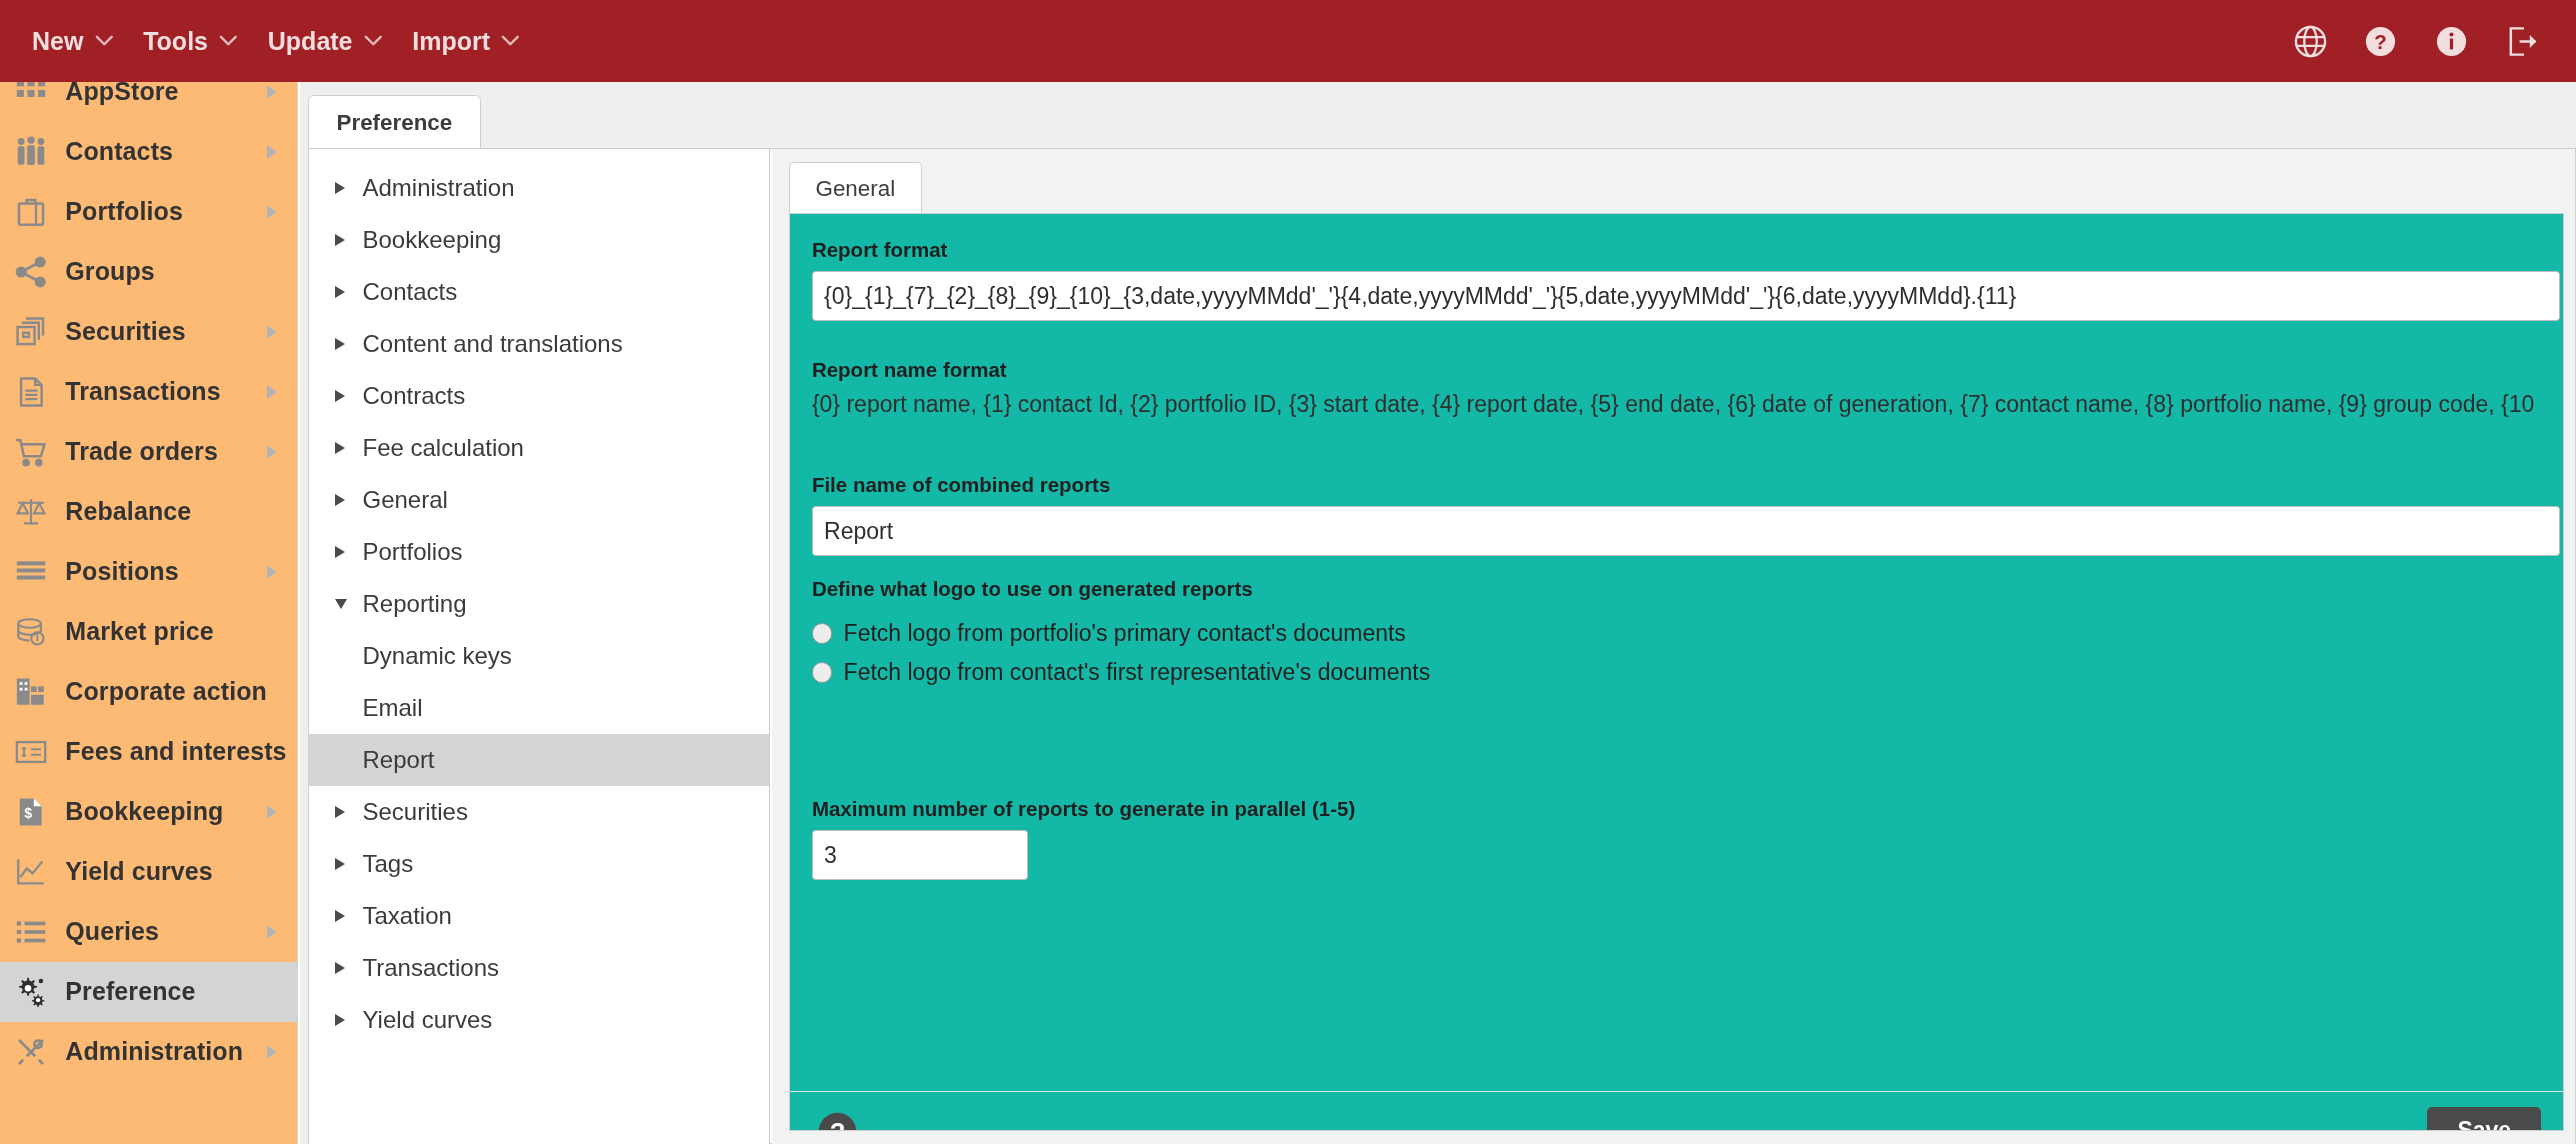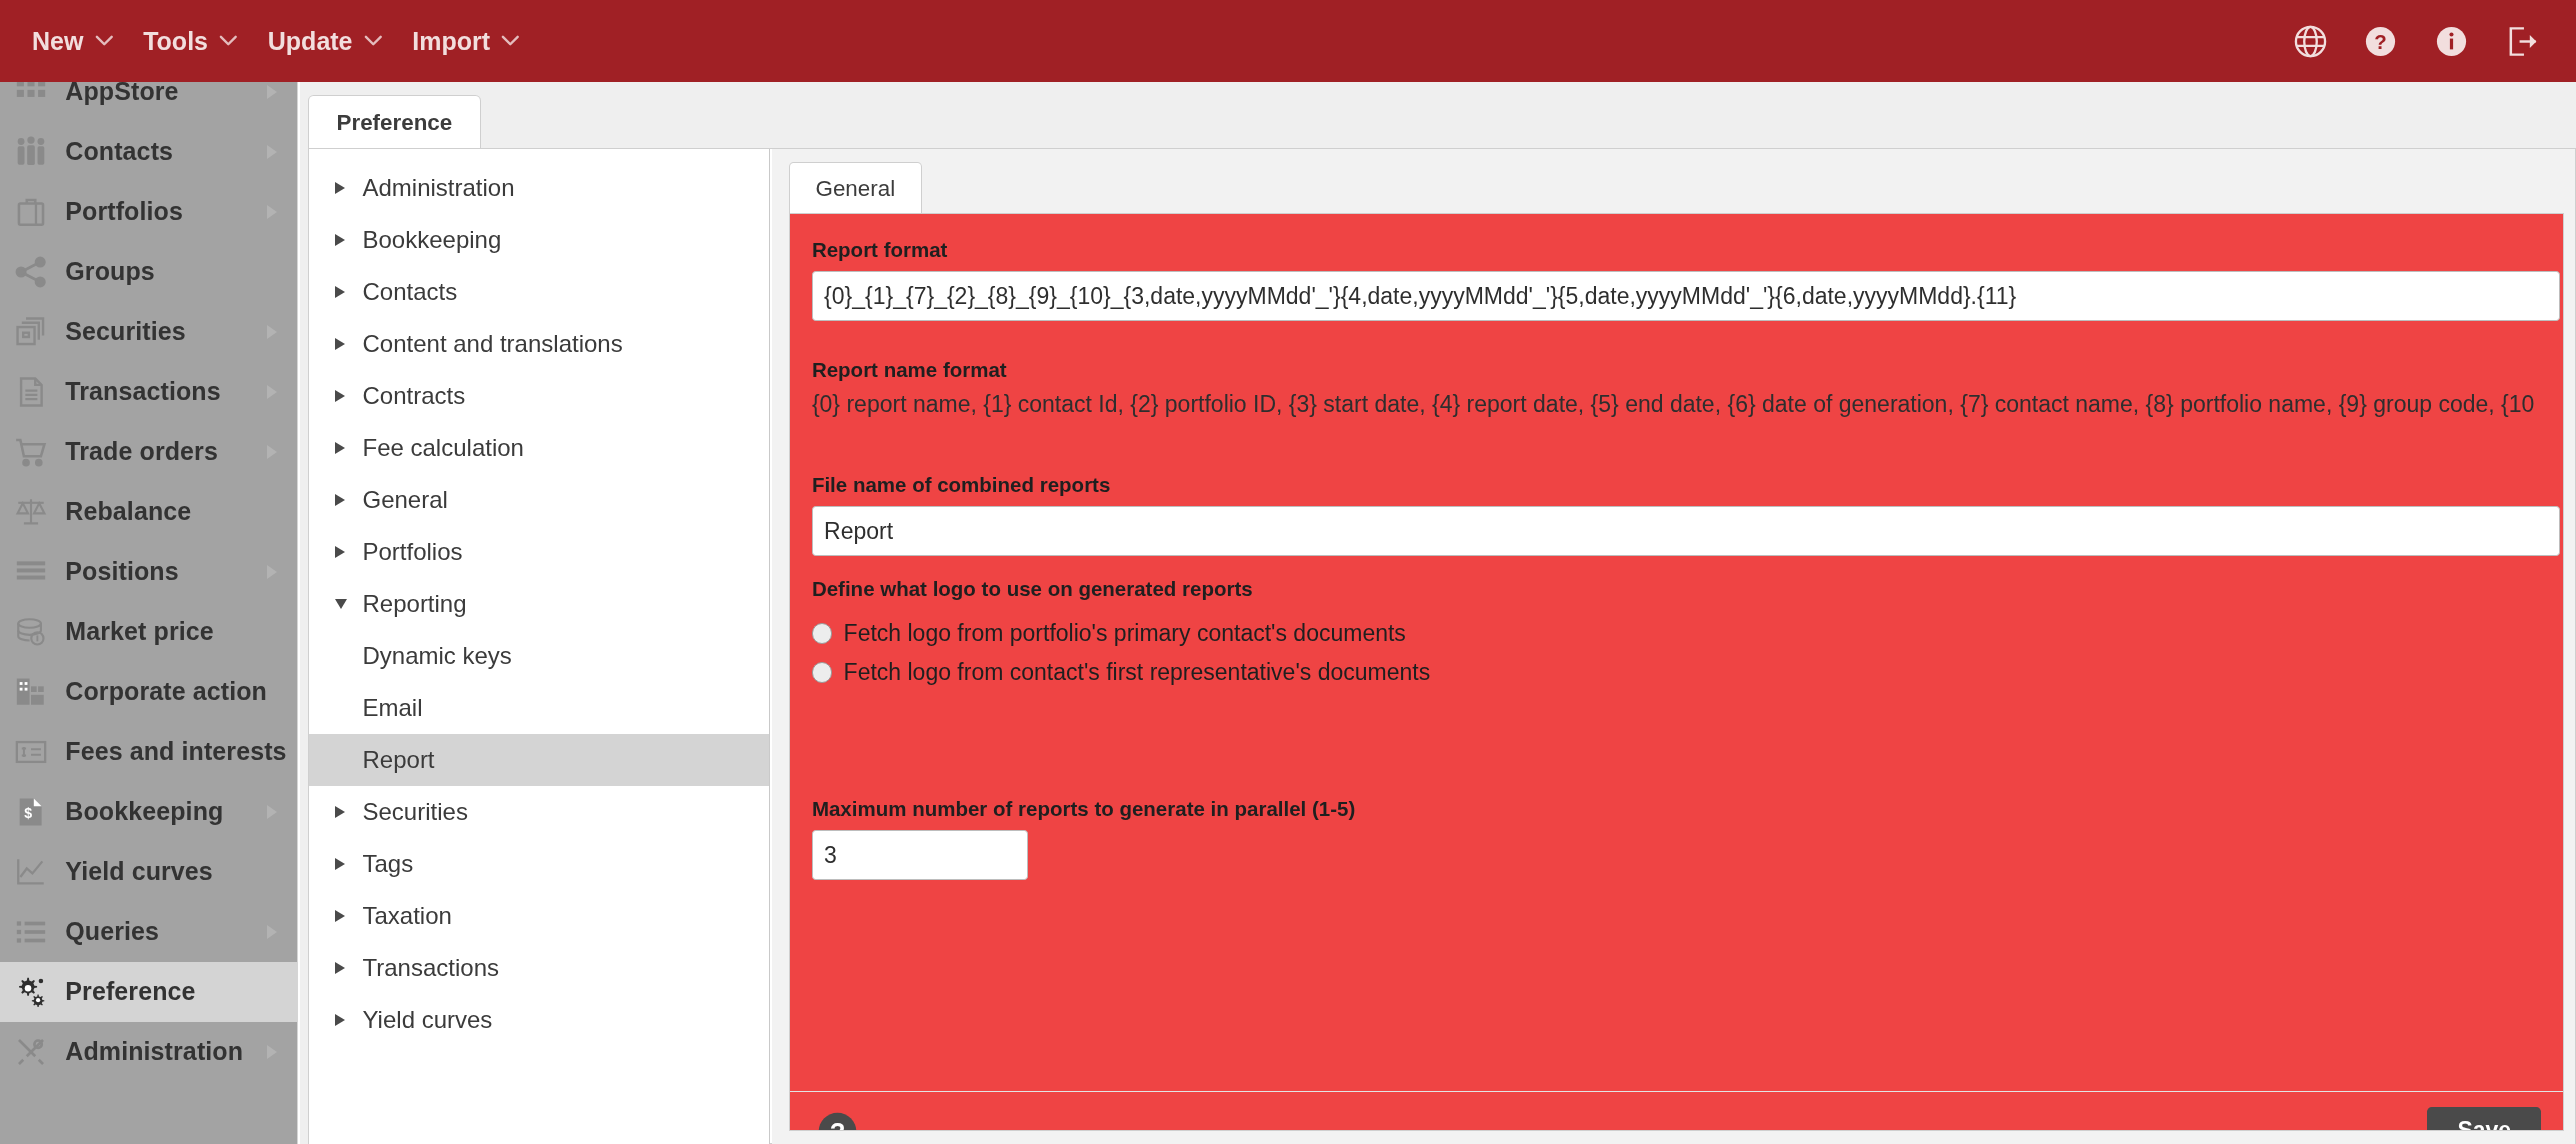--- a/index.html
+++ b/index.html
@@ -36,21 +36,21 @@
     width: 52px; height: 52px; margin-left: 18.6px;
     display: flex; align-items: center; justify-content: center;
     cursor: pointer;
   }
   .tb-icon svg { display:block; }
 
   
   #sidebar {
     position: absolute; top: 82px; left: 0;
     width: 298px; height: 1062px;
-    background: #a3a3a3;
+    background: #fdba74;
     border-right: 1.9px solid #d5d5d5;
     overflow: hidden;
   }
   .nav-item {
     position: relative;
     display: flex; align-items: center;
     height: 60px;
     padding-left: 9.3px;
     cursor: pointer;
     color: #3f3f3f;
@@ -167,21 +167,21 @@
     display: flex; align-items: center;
     background: #ffffff;
     border: 0.9px solid #cfcfcf; border-bottom: none;
     border-radius: 4.7px 4.7px 0 0;
     font-size: 22.4px; color: #3c3c3c;
     cursor: pointer;
   }
   #form-card {
     position: absolute; top: 64px; left: 17px;
     width: 1775px; height: 918px;
-    background: #ef4444;
+    background: #14b8a6;
     border: 0.9px solid #cfcfcf;
     overflow: hidden;
   }
 
   .field-label {
     font-size: 20.5px; font-weight: bold; color: #1f1f1f;
     margin-bottom: 9.3px; white-space: nowrap;
   }
   .text-input {
     display: block;

